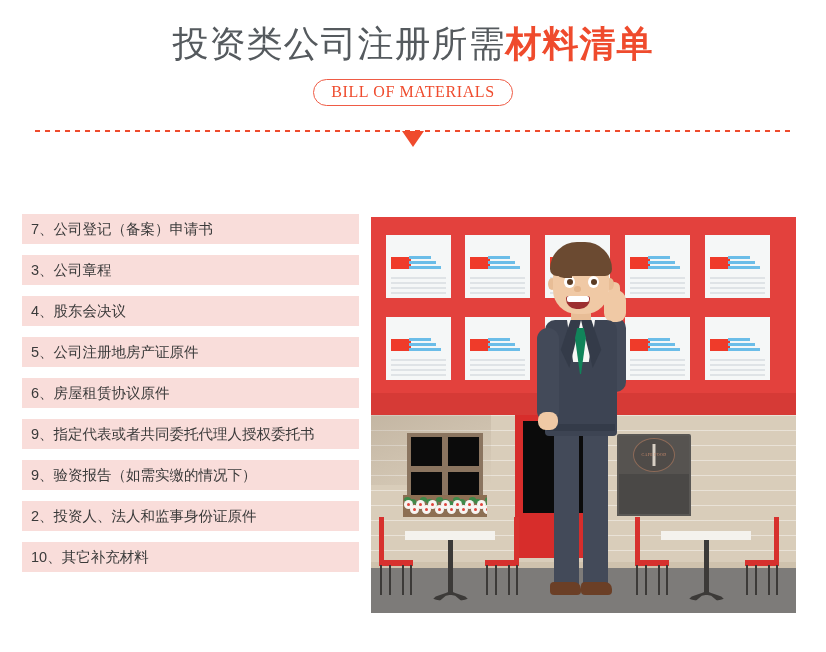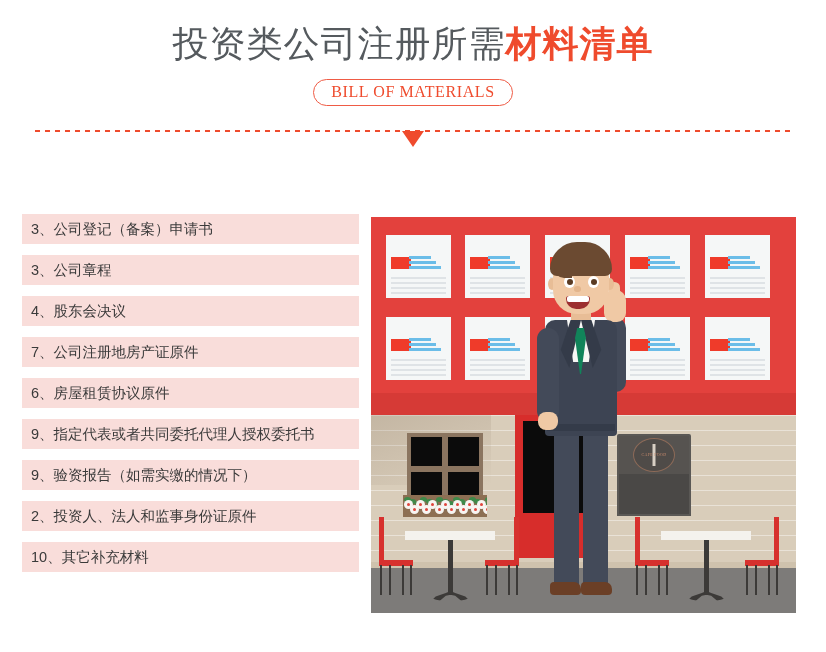--- a/index.html
+++ b/index.html
@@ -462,24 +462,24 @@
   </div>
   <div id="title">
     <span class="plain">投资类公司注册所需</span><span class="accent">材料清单</span>
   </div>
 </div>
 
 <div id="divider"></div>
 <div id="divider-arrow"></div>
 
 <div id="list">
-    <div class="list-item">3、公司登记（备案）申请书</div>
+    <div class="list-item">7、公司登记（备案）申请书</div>
     <div class="list-item">3、公司章程</div>
     <div class="list-item">4、股东会决议</div>
-    <div class="list-item">7、公司注册地房产证原件</div>
+    <div class="list-item">5、公司注册地房产证原件</div>
     <div class="list-item">6、房屋租赁协议原件</div>
     <div class="list-item">9、指定代表或者共同委托代理人授权委托书</div>
     <div class="list-item">9、验资报告（如需实缴的情况下）</div>
     <div class="list-item">2、投资人、法人和监事身份证原件</div>
     <div class="list-item">10、其它补充材料</div>
   </div>
 
 <div id="illustration">
 
   <div id="wall">

